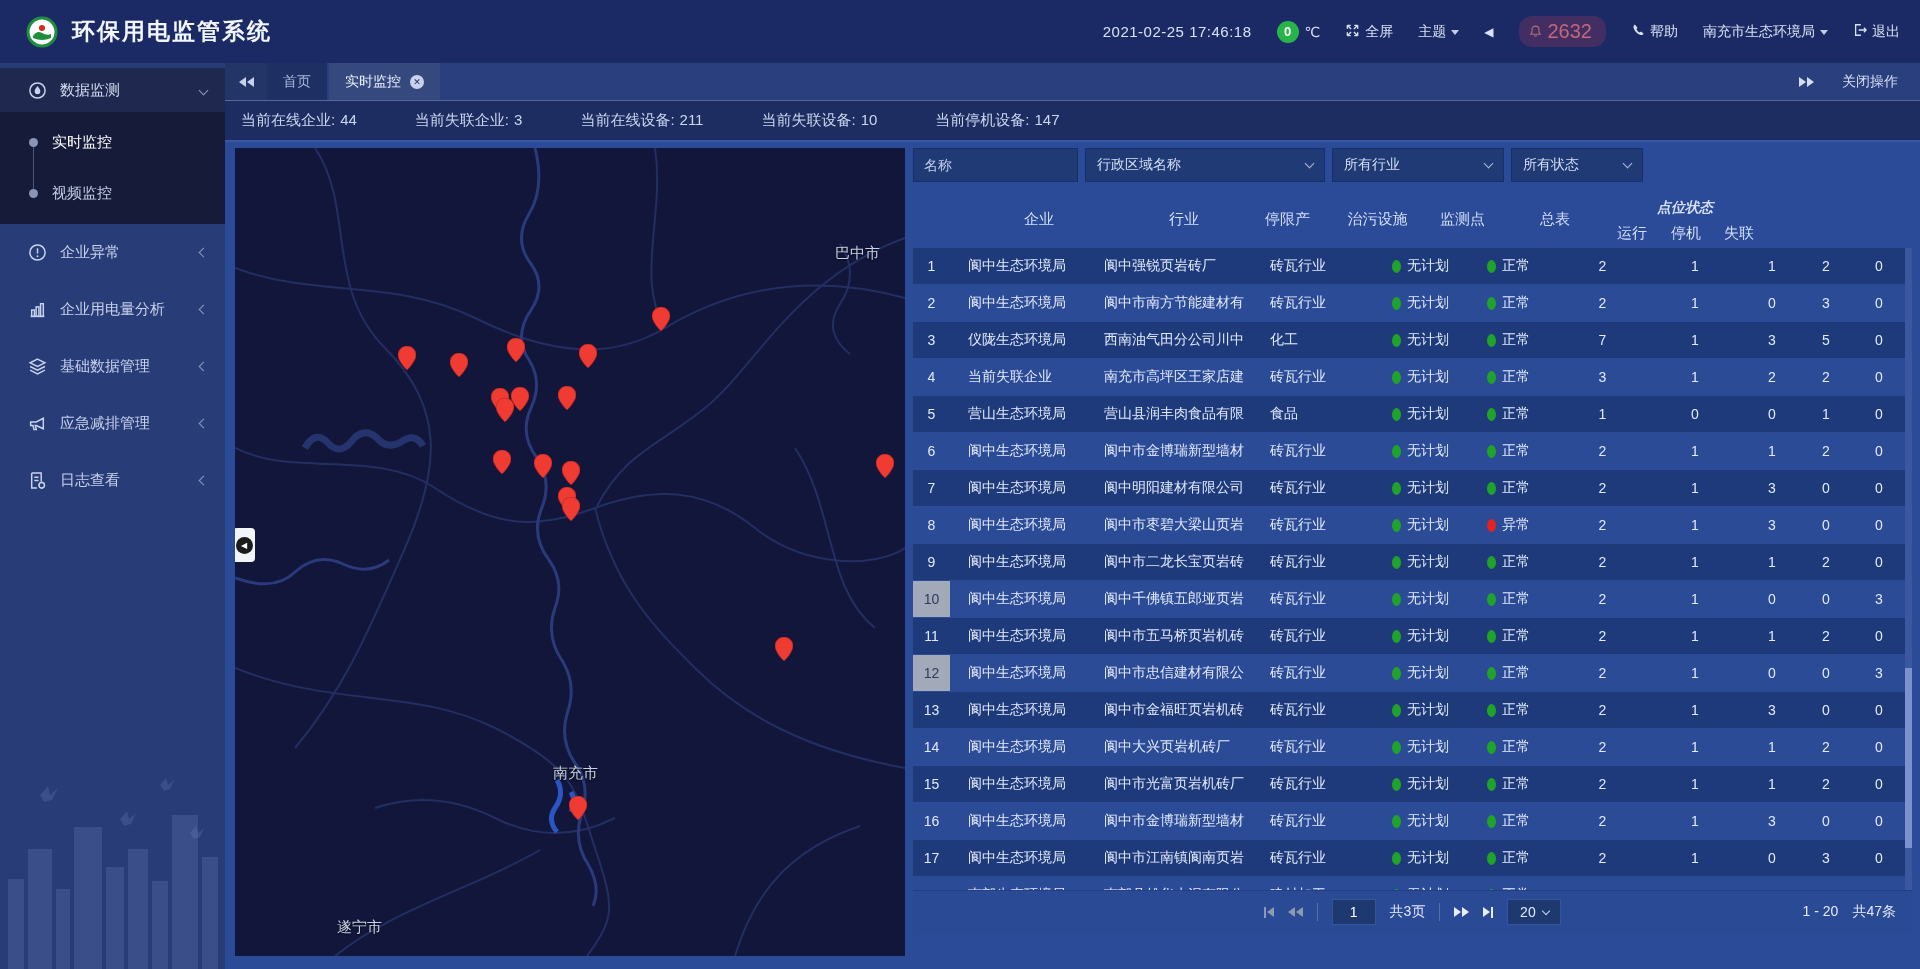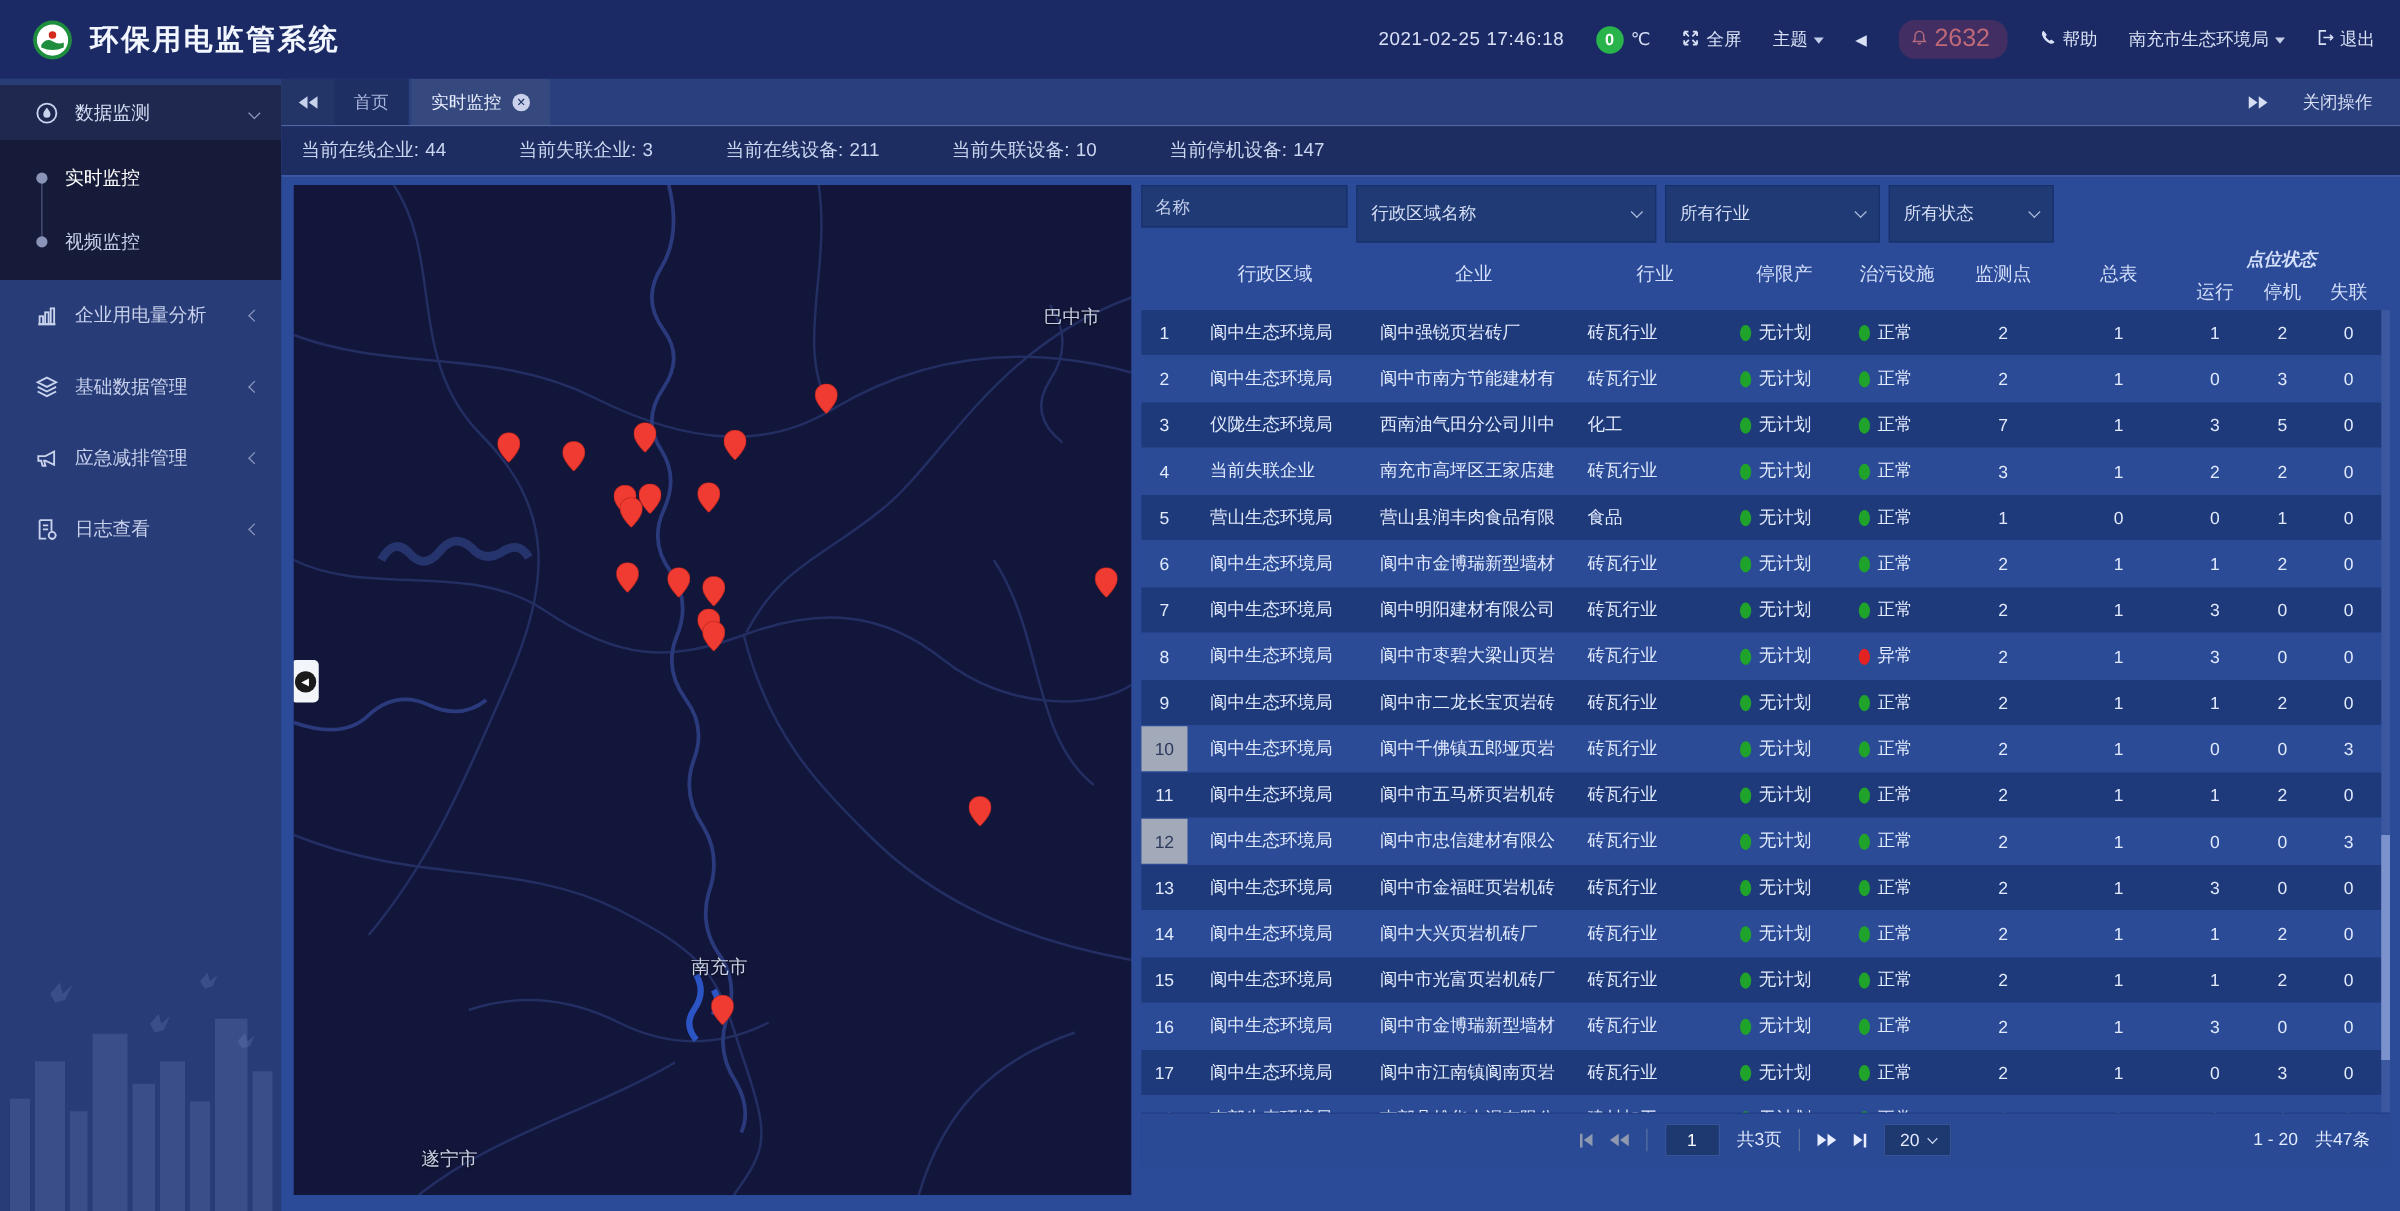--- a/index.html
+++ b/index.html
@@ -58,21 +58,21 @@
   .pin { position:absolute; width:18px; height:24px; cursor:pointer; }
   .citylabel { position:absolute; color:#C9D1E4; font-size:15px; text-shadow:0 1px 2px rgba(0,0,0,.7); white-space:nowrap; }
   .edgebtn { position:absolute; left:-2px; top:380px; width:22px; height:34px; background:#F2F5FA; border-radius:4px; display:flex; align-items:center; justify-content:center; cursor:pointer; z-index:3; }
   .edgecirc { width:17px; height:17px; border-radius:50%; background:#1b1b1b; color:#fff; font-size:8px; display:flex; align-items:center; justify-content:center; }
 
   
   .panel { flex:1; height:785px; display:flex; flex-direction:column; min-width:0; }
   .filters { height:34px; display:flex; gap:7px; margin-bottom:8px; flex:none; }
   .filters input { width:165px; height:34px; background:#1F3A74; border:1px solid #16306B; color:#E6EDFF; padding:0 10px; font-size:14px; font-family:inherit; }
   .filters input::placeholder { color:#C2CDE9; }
-  .sel { height:46px; background:#1F3A74; border:1px solid #16306B; display:flex; align-items:center; justify-content:space-between; padding:0 11px; color:#D6DFF6; font-size:14px; cursor:pointer; }
+  .sel { height:34px; background:#1F3A74; border:1px solid #16306B; display:flex; align-items:center; justify-content:space-between; padding:0 11px; color:#D6DFF6; font-size:14px; cursor:pointer; }
   .sel .chev2 { width:7px; height:7px; border-right:1.4px solid #AEBBDF; border-bottom:1.4px solid #AEBBDF; transform:rotate(45deg); margin-top:-3px; }
   .w-region { width:240px; } .w-industry { width:172px; } .w-status { width:132px; }
 
   .thead { height:58px; display:flex; color:#D3DFFB; font-size:15px; flex:none; }
   .th { display:flex; align-items:center; justify-content:center; }
   .grp { display:flex; flex-direction:column; }
   .grp-top { height:29px; display:flex; align-items:flex-end; justify-content:center; font-style:italic; font-weight:bold; font-size:14px; padding-bottom:2px; }
   .grp-bot { height:29px; display:flex; }
   .grp-bot .th { flex:none; }
 
@@ -191,20 +191,34 @@
   </div>
             <div class="side-child">
     <span>视频监控</span>
   </div>
           </div>
   </div>
         <div class="side-group">
     <div class="side-item">
       <span class="gicon">
               <svg width="19" height="19" viewBox="0 0 18 18" fill="none" stroke="#C9D3EE" stroke-width="1.4">
+                <circle cx="9" cy="9" r="7.2"></circle>
+                <path d="M9 5 v5"></path>
+                <circle cx="9" cy="12.6" r="0.9" fill="#C9D3EE" stroke="none"></circle>
+              </svg>
+            </span>
+      <span>企业异常</span>
+      <i class="chev left"></i>
+    </div>
+
+  </div>
+        <div class="side-group">
+    <div class="side-item">
+      <span class="gicon">
+              <svg width="19" height="19" viewBox="0 0 18 18" fill="none" stroke="#C9D3EE" stroke-width="1.4">
                 <path d="M2.5 15.5 h13"></path>
                 <rect x="3.5" y="9.5" width="2.6" height="6"></rect>
                 <rect x="7.7" y="6.5" width="2.6" height="9"></rect>
                 <rect x="11.9" y="3.5" width="2.6" height="12"></rect>
               </svg>
             </span>
       <span>企业用电量分析</span>
       <i class="chev left"></i>
     </div>
 
@@ -442,21 +456,20 @@
               <i class="chev2"></i>
           </div>
           <div class="sel w-status">
             <span>所有状态</span>
               <i class="chev2"></i>
           </div>
         </div>
 
         <div class="thead">
           <span class="th c0"></span>
-          <span class="th c1">行政区域</span>
           <span class="th c2">企业</span>
           <span class="th c3">行业</span>
           <span class="th c4">停限产</span>
           <span class="th c5">治污设施</span>
           <span class="th c6">监测点</span>
           <span class="th c7">总表</span>
           <span class="grp">
             <span class="grp-top">点位状态</span>
             <span class="grp-bot">
               <span class="th c8">运行</span>

